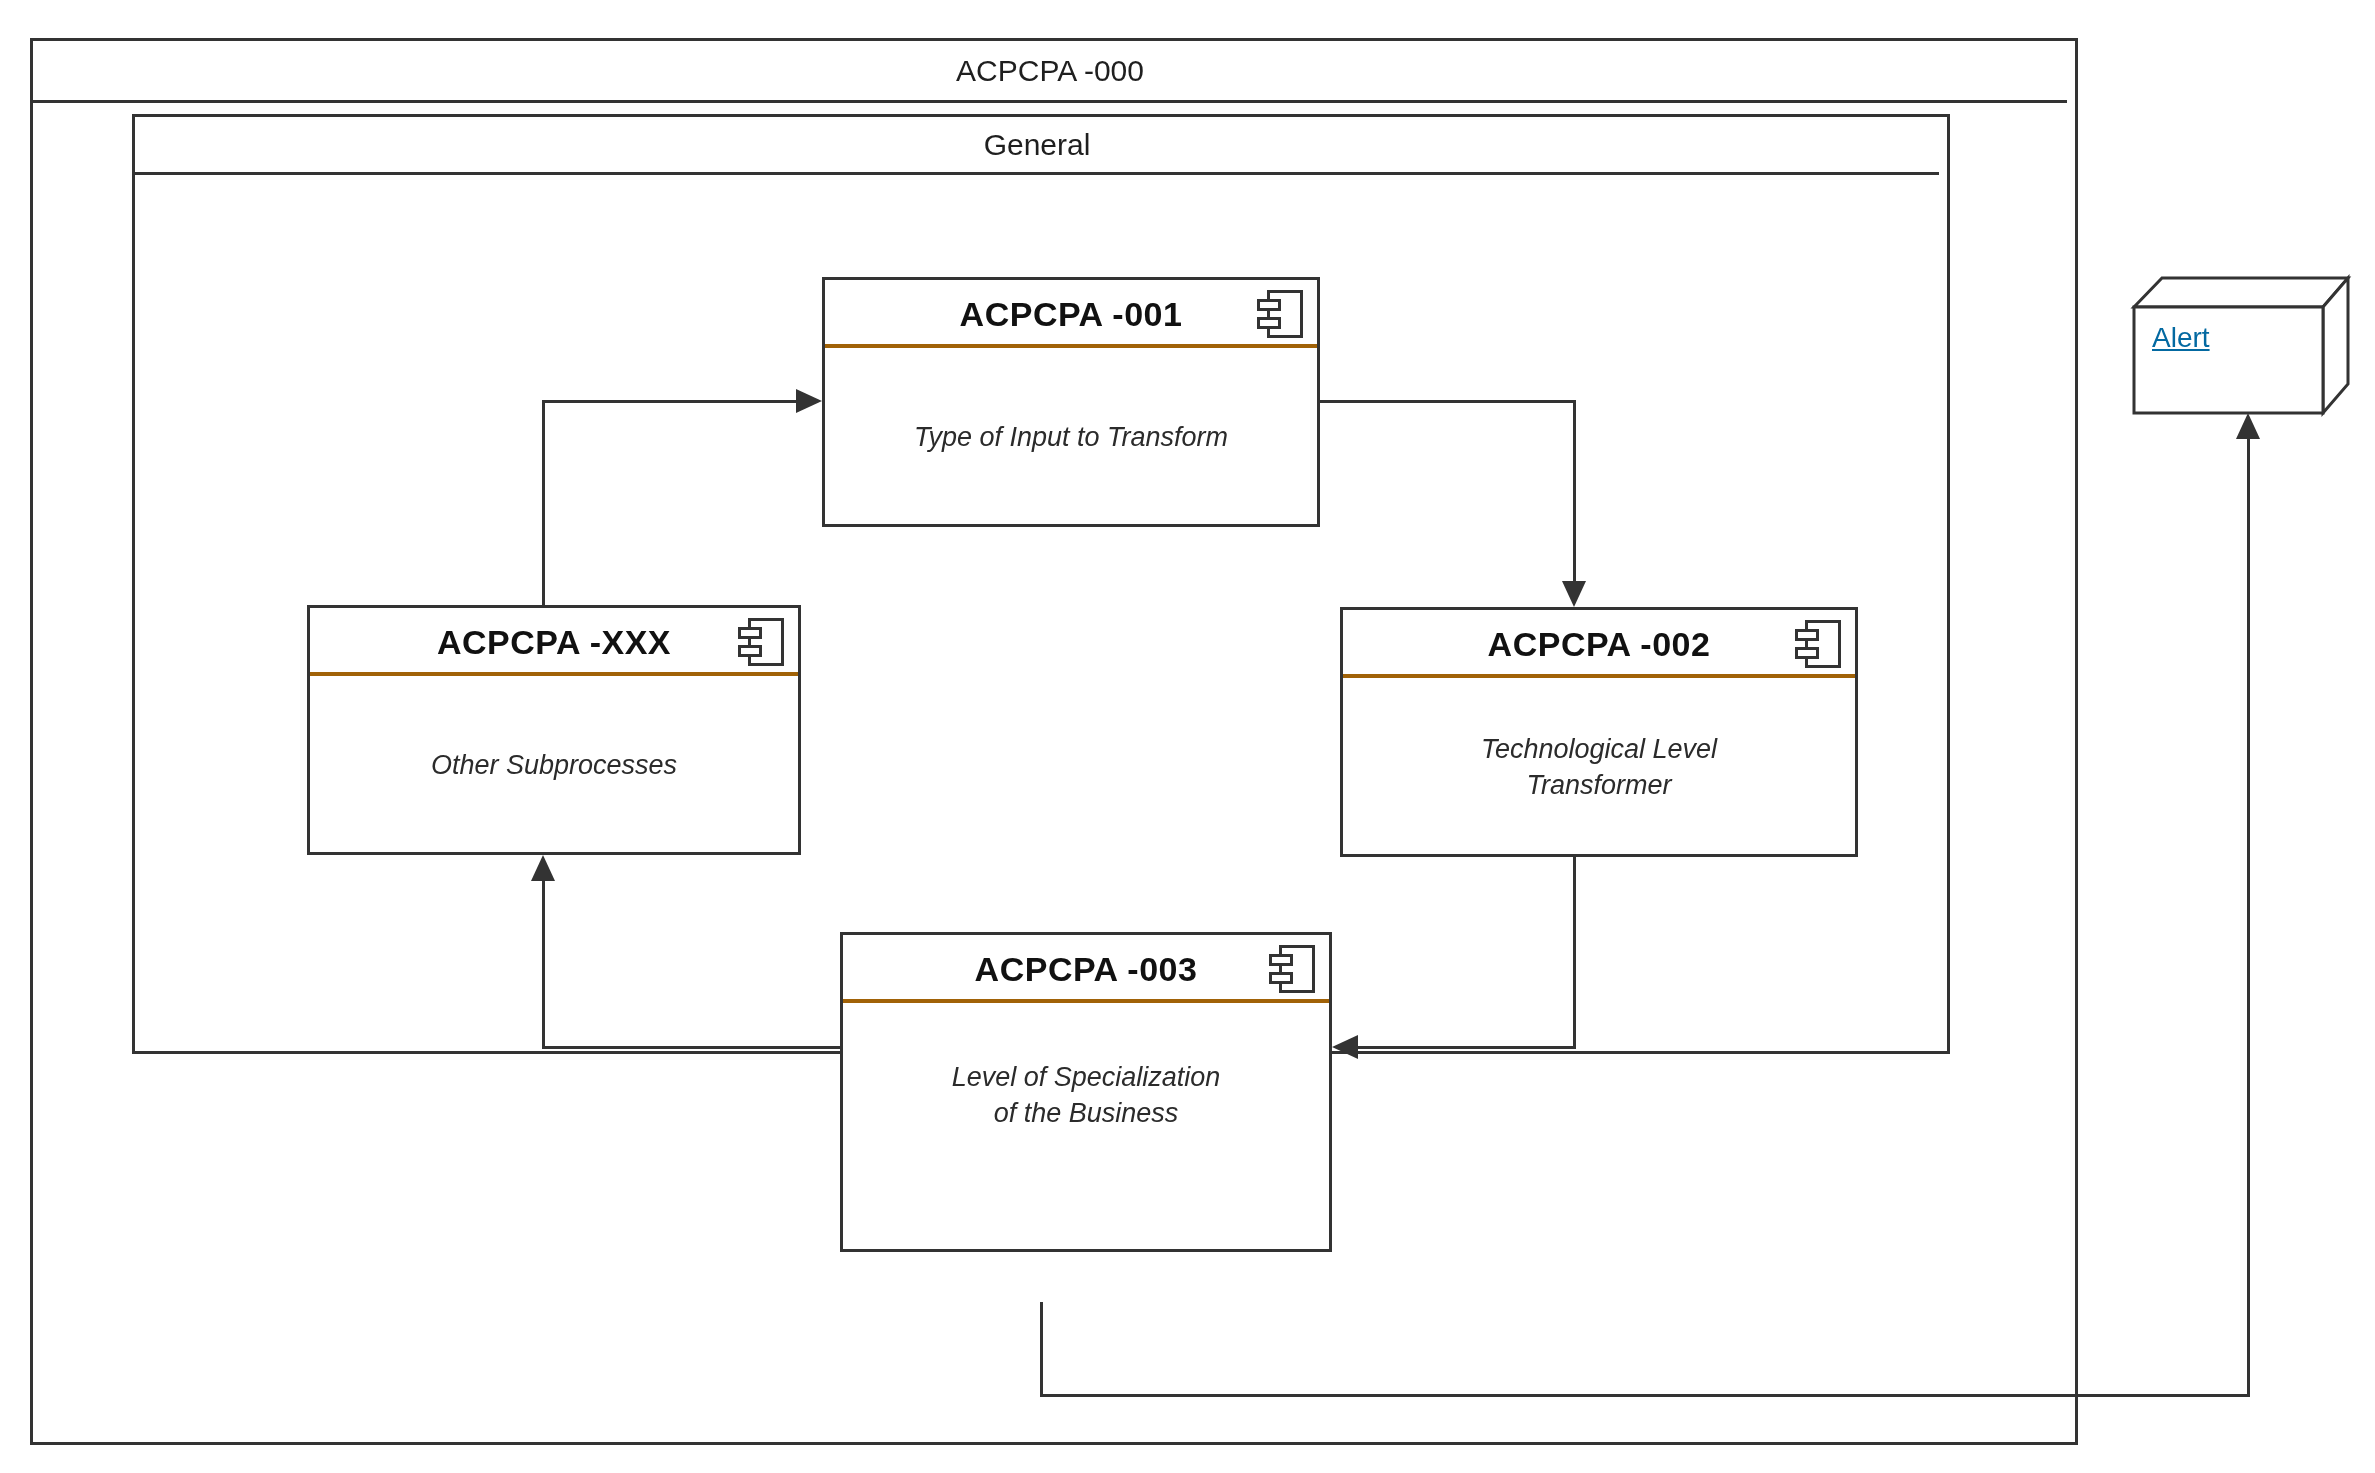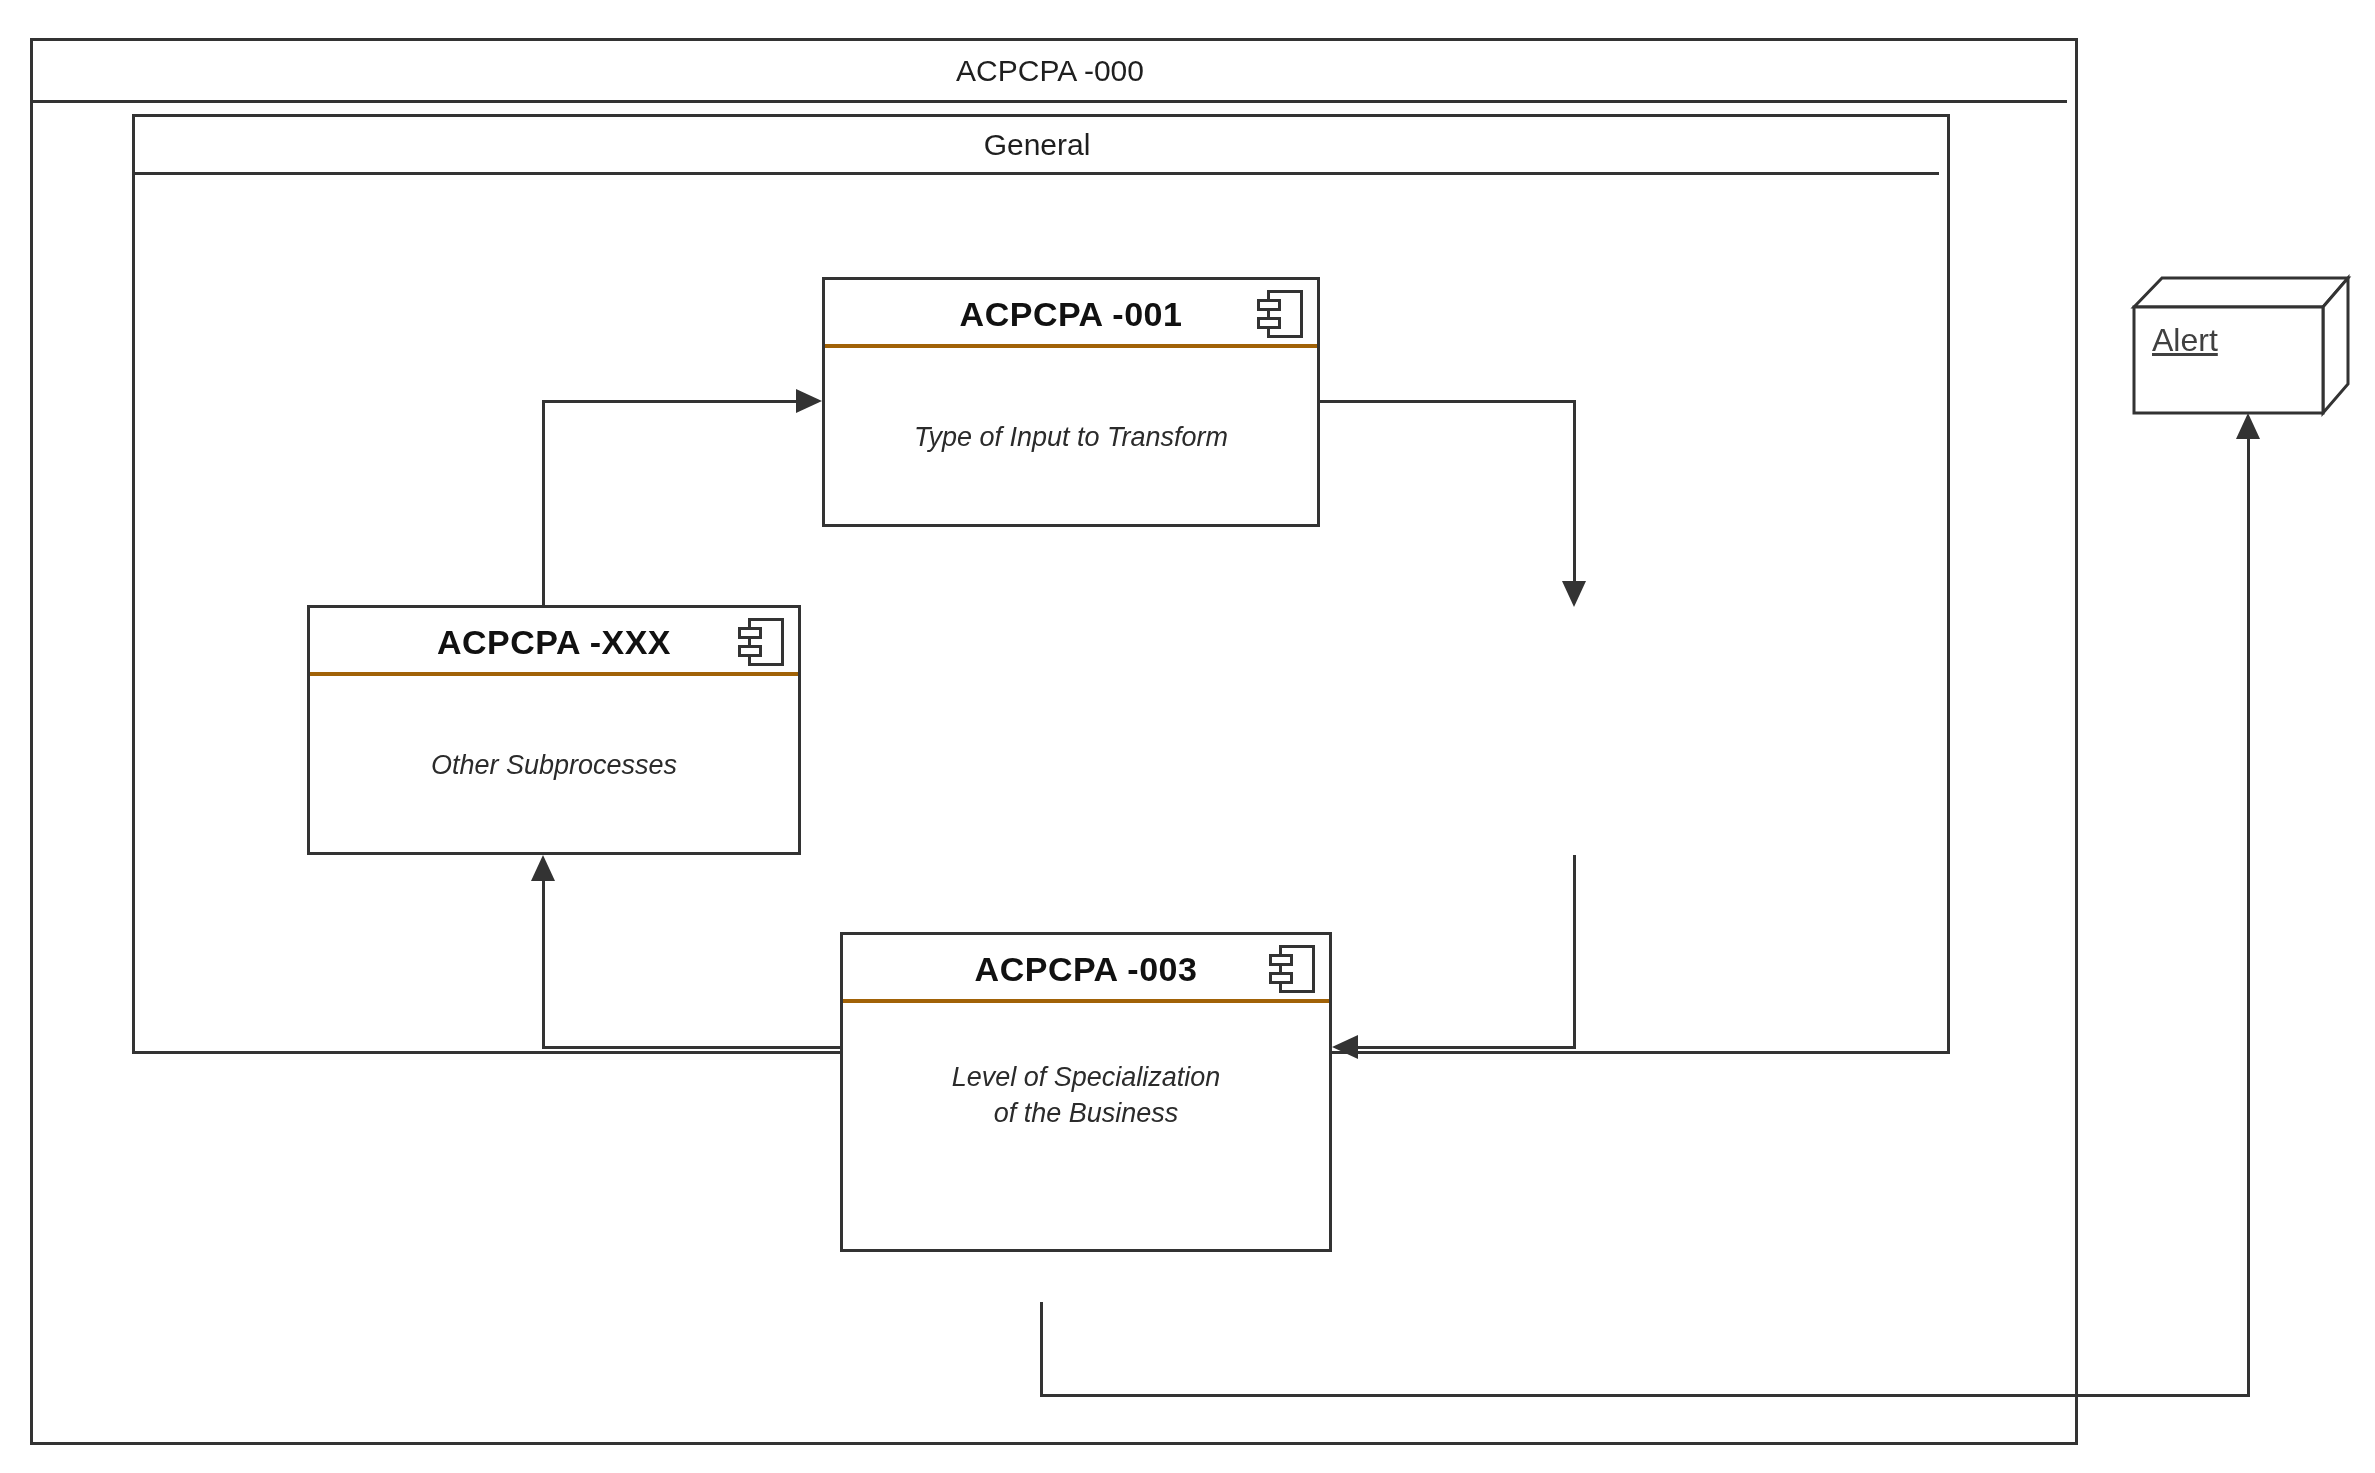--- a/index.html
+++ b/index.html
@@ -74,21 +74,21 @@
   .arrow { position:absolute; width:0; height:0; }
   .arrow-right { border-left:26px solid #333333; border-top:12px solid transparent; border-bottom:12px solid transparent; }
   .arrow-left  { border-right:26px solid #333333; border-top:12px solid transparent; border-bottom:12px solid transparent; }
   .arrow-down  { border-top:26px solid #333333; border-left:12px solid transparent; border-right:12px solid transparent; }
   .arrow-up    { border-bottom:26px solid #333333; border-left:12px solid transparent; border-right:12px solid transparent; }
 
   
   .alert-node-svg { position:absolute; left:2120px; top:268px; }
   .alert-label {
     position:absolute; left:2152px; top:322px;
-    font-size:32px; color:#404040;
+    font-size:28px; color:#0369a1;
     text-decoration:underline;
   }
 </style>
 </head>
 <body>
 
 <div class="canvas">
 
   <div class="frame outer-frame">
     <div class="frame-title">ACPCPA -000</div>
@@ -115,20 +115,32 @@
       <div class="cmp-title">ACPCPA -XXX</div>
       <span class="cmp-icon">
         <span class="cmp-rect"></span>
         <span class="cmp-tab tab-1"></span>
         <span class="cmp-tab tab-2"></span>
       </span>
     </div>
     <div class="cmp-body">Other Subprocesses</div>
   </div>
 
+  <div class="component" style="left:1340px; top:607px; width:518px; height:250px;">
+    <div class="cmp-header">
+      <div class="cmp-title">ACPCPA -002</div>
+      <span class="cmp-icon">
+        <span class="cmp-rect"></span>
+        <span class="cmp-tab tab-1"></span>
+        <span class="cmp-tab tab-2"></span>
+      </span>
+    </div>
+    <div class="cmp-body">Technological Level
+Transformer</div>
+  </div>
 
   <div class="component" style="left:840px; top:932px; width:492px; height:320px;">
     <div class="cmp-header">
       <div class="cmp-title">ACPCPA -003</div>
       <span class="cmp-icon">
         <span class="cmp-rect"></span>
         <span class="cmp-tab tab-1"></span>
         <span class="cmp-tab tab-2"></span>
       </span>
     </div>

